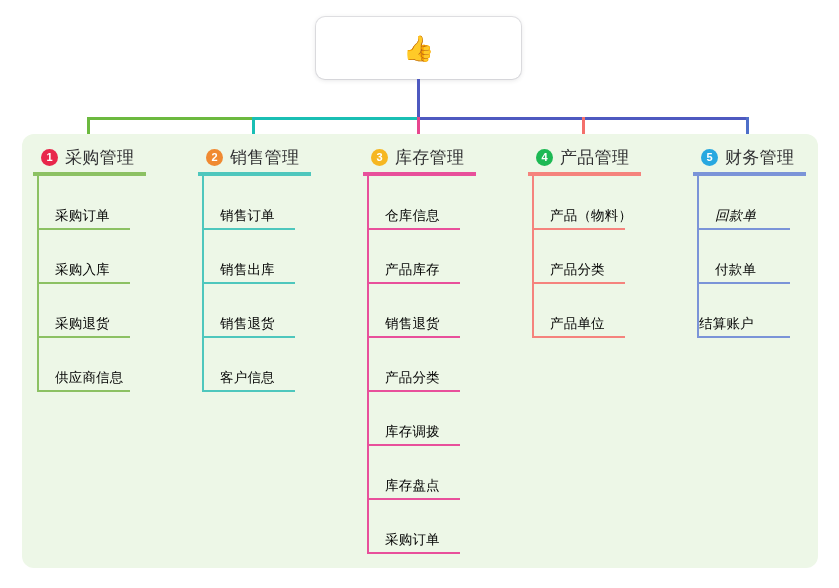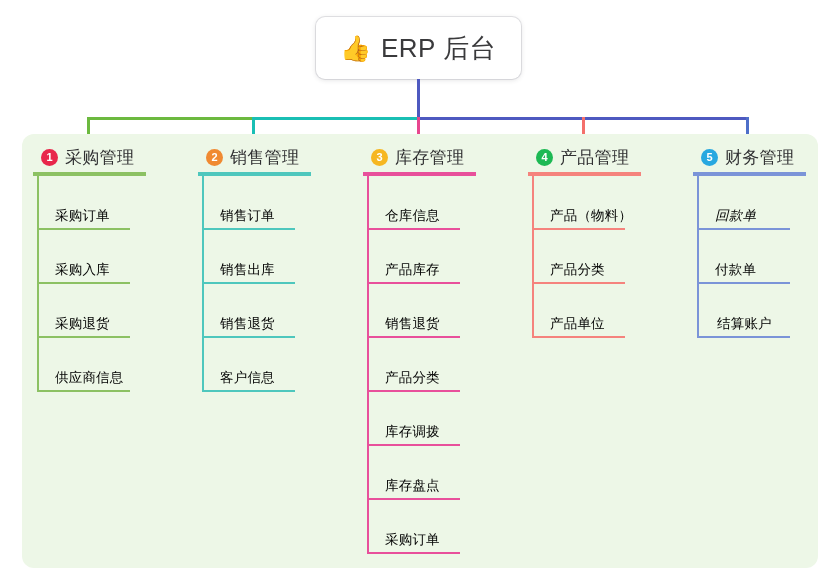--- a/index.html
+++ b/index.html
@@ -80,21 +80,20 @@
     letter-spacing:.2px;
   }
 </style>
 </head>
 <body>
 
 <div id="diagram">
 
   <div class="root-node">
     <span class="root-emoji">👍</span>
-    <span class="root-label">ERP 后台</span>
   </div>
 
   <div id="connector-layer">
       <div class="conn v" style="left: 417px; top: 79px; height: 41px; background: rgb(78, 89, 192);"></div>
       <div class="conn h" style="left: 87px; top: 117px; width: 168px; background: rgb(108, 185, 63);"></div>
       <div class="conn h" style="left: 252px; top: 117px; width: 168px; background: rgb(25, 191, 180);"></div>
       <div class="conn h" style="left: 417px; top: 117px; width: 332px; background: rgb(78, 89, 192);"></div>
       <div class="conn v" style="left: 87px; top: 117px; height: 35px; background: rgb(108, 185, 63);"></div>
       <div class="conn v" style="left: 252px; top: 117px; height: 35px; background: rgb(25, 191, 180);"></div>
       <div class="conn v" style="left: 417px; top: 117px; height: 35px; background: rgb(232, 70, 143);"></div>
@@ -177,18 +176,18 @@
         <div class="branch-head" style="left: 8px;">
           <span class="badge" style="background: rgb(40, 168, 224);">5</span>
           <span class="branch-title">财务管理</span>
         </div>
         <div class="head-rule" style="width: 113px; background: rgb(123, 148, 216);"></div>
         <div class="spine" style="left: 4px; height: 164px; background: rgb(123, 148, 216);"></div>
         <div class="leaf-label" style="left: 22px; top: 73px; font-style: italic;">回款单</div>
         <div class="leaf" style="left: 4px; top: 94px; width: 93px; background: rgb(123, 148, 216);"></div>
         <div class="leaf-label" style="left: 22px; top: 127px;">付款单</div>
         <div class="leaf" style="left: 4px; top: 148px; width: 93px; background: rgb(123, 148, 216);"></div>
-        <div class="leaf-label" style="left: 24px; top: 181px;">结算账户</div>
+        <div class="leaf-label" style="left: 6px; top: 181px;">结算账户</div>
         <div class="leaf" style="left: 4px; top: 202px; width: 93px; background: rgb(123, 148, 216);"></div>
       </div>
     </div>
 
 </div>
 
 </body></html>

